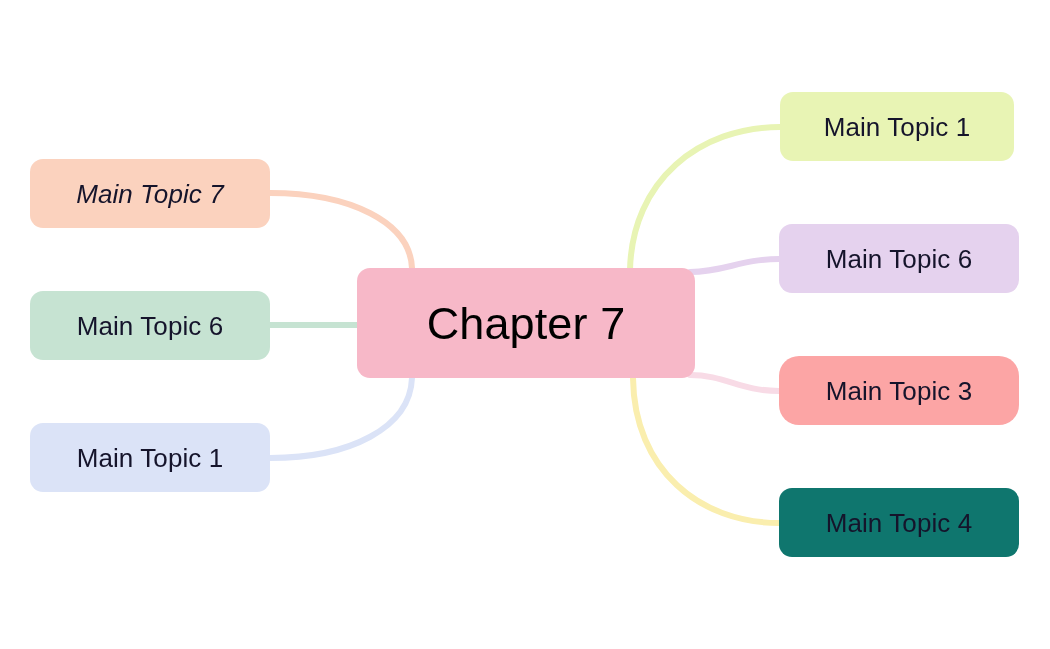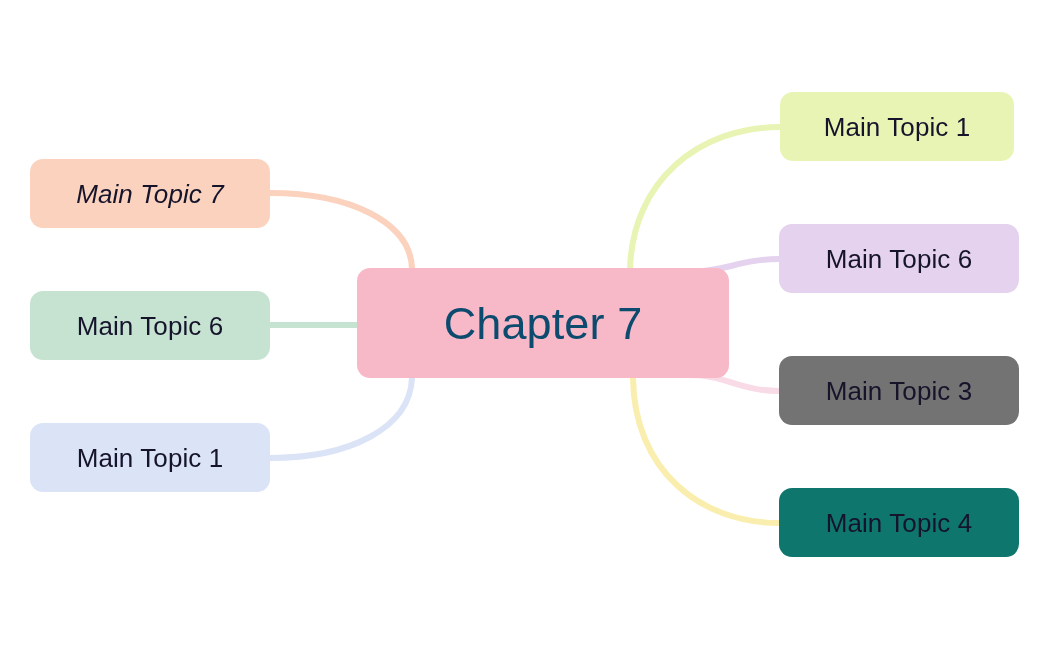--- a/index.html
+++ b/index.html
@@ -67,32 +67,32 @@
       <path d="M 270 325 L 357 325" stroke="#c6e3d2" stroke-width="6" fill="none" stroke-linecap="round"></path>
       <path d="M 270 193 C 350 193 410 222 412 268" stroke="#fbd2be" stroke-width="6" fill="none" stroke-linecap="round"></path>
     </svg>
   <div id="nodes-layer">
       <div class="node topic" style="left: 780px; top: 92px; width: 234px; height: 69px; background: rgb(232, 244, 180);">
         <span class="node-label">Main Topic 1</span>
       </div>
       <div class="node topic" style="left: 779px; top: 224px; width: 240px; height: 69px; background: rgb(229, 210, 238);">
         <span class="node-label">Main Topic 6</span>
       </div>
-      <div class="node topic" style="left: 779px; top: 356px; width: 240px; height: 69px; background: #737373;">
+      <div class="node topic" style="left: 779px; top: 356px; width: 240px; height: 69px; background: #fca5a5; border-radius: 20px;">
         <span class="node-label">Main Topic 3</span>
       </div>
       <div class="node topic" style="left: 779px; top: 488px; width: 240px; height: 69px; background: #0f766e;">
         <span class="node-label">Main Topic 4</span>
       </div>
       <div class="node topic" style="left: 30px; top: 423px; width: 240px; height: 69px; background: rgb(219, 227, 247);">
         <span class="node-label">Main Topic 1</span>
       </div>
       <div class="node topic" style="left: 30px; top: 291px; width: 240px; height: 69px; background: rgb(198, 227, 210);">
         <span class="node-label">Main Topic 6</span>
       </div>
       <div class="node topic" style="left: 30px; top: 159px; width: 240px; height: 69px; background: rgb(251, 210, 190); font-style: italic;">
         <span class="node-label">Main Topic 7</span>
       </div>
-      <div class="node central" style="left: 357px; top: 268px; width: 372px; height: 110px; background: rgb(247, 184, 200); color: #0c4a6e;">
+      <div class="node central" style="left: 357px; top: 268px; width: 338px; height: 110px; background: rgb(247, 184, 200); color: #000000;">
         <span class="node-label">Chapter 7</span>
       </div>
     </div>
 </div>
 
 </body></html>

